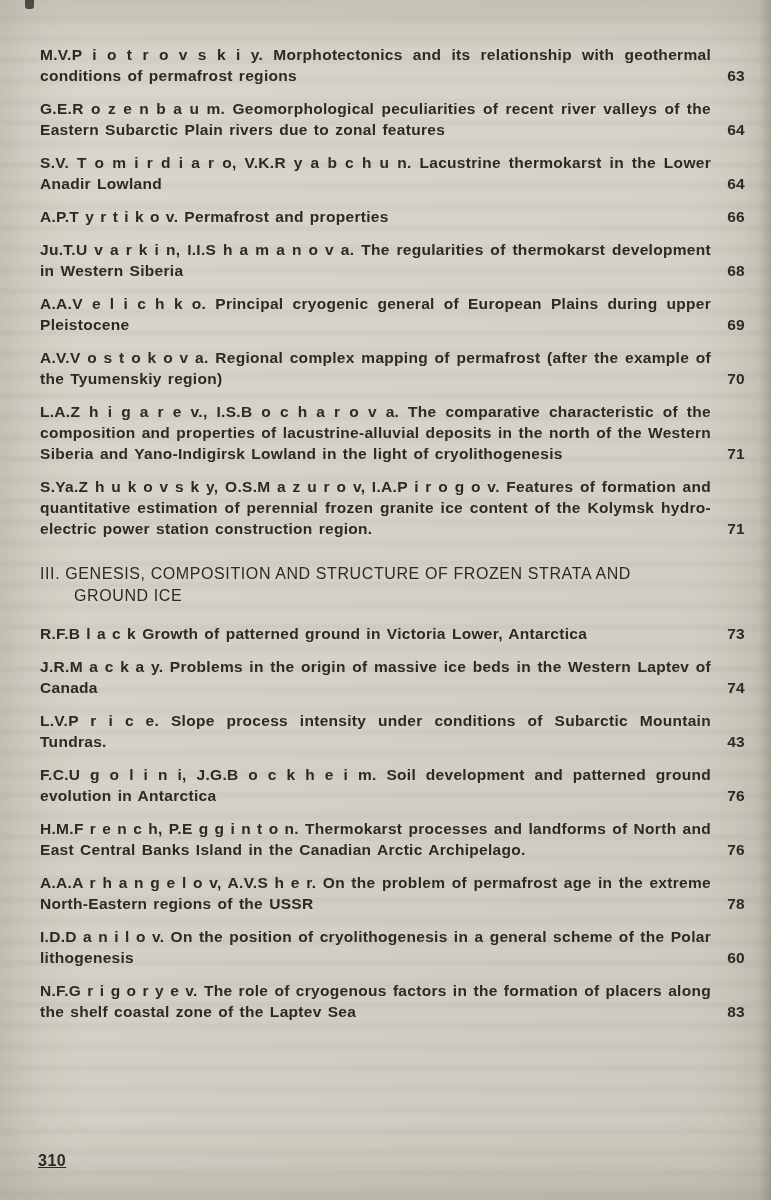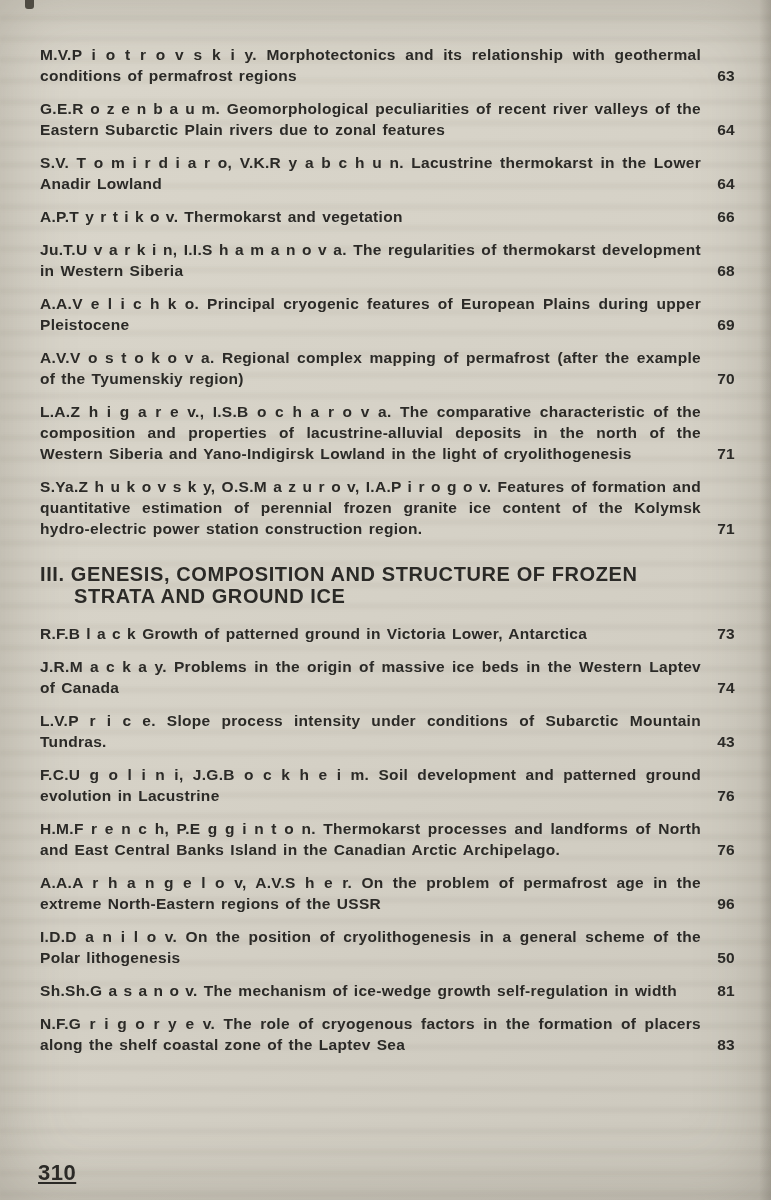--- a/index.html
+++ b/index.html
@@ -45,21 +45,21 @@
     right: 0;
     width: 12px;
     height: 100%;
     background: linear-gradient(90deg, rgba(0,0,0,0), rgba(70,65,55,0.20));
     pointer-events: none;
   }
   .content {
     position: absolute;
     top: 44px;
     left: 40px;
-    right: 36px;
+    right: 26px;
   }
   .entry {
     display: flex;
     gap: 10px;
     margin-bottom: 12px;
     font-size: 15.5px;
     line-height: 21px;
     font-weight: 700;
     letter-spacing: 0.3px;
     word-spacing: 1.5px;
@@ -68,34 +68,34 @@
     flex: 1;
     text-align: justify;
   }
   .entry .p {
     align-self: flex-end;
     min-width: 24px;
     text-align: right;
     white-space: nowrap;
   }
   .heading {
-    font-size: 20px;
+    font-size: 16px;
     line-height: 22px;
-    font-weight: 700;
+    font-weight: 400;
     letter-spacing: 0.6px;
     margin: 24px 0 16px 0;
     max-width: 610px;
     padding-left: 34px;
     text-indent: -34px;
   }
   .page-number {
     position: absolute;
     left: 38px;
-    bottom: 14px;
-    font-size: 22px;
+    bottom: 30px;
+    font-size: 16px;
     font-weight: 700;
     letter-spacing: 0.5px;
     text-decoration: underline;
   }
 </style>
 </head>
 <body>
 
 <div class="page">
   <div class="bleed"></div>
@@ -113,31 +113,31 @@
       <span class="t">G.E.R o z e n b a u m. Geomorphological peculiarities of recent river valleys of the Eastern Subarctic Plain rivers due to zonal features</span>
       <span class="p">64</span>
     </div>
 
     <div class="entry">
       <span class="t">S.V. T o m i r d i a r o, V.K.R y a b c h u n. Lacustrine thermokarst in the Lower Anadir Lowland</span>
       <span class="p">64</span>
     </div>
 
     <div class="entry">
-      <span class="t">A.P.T y r t i k o v. Thermokarst and vegetation</span>
+      <span class="t">A.P.T y r t i k o v. Permafrost and properties</span>
       <span class="p">66</span>
     </div>
 
     <div class="entry">
       <span class="t">Ju.T.U v a r k i n, I.I.S h a m a n o v a. The regularities of thermokarst development in Western Siberia</span>
       <span class="p">68</span>
     </div>
 
     <div class="entry">
-      <span class="t">A.A.V e l i c h k o. Principal cryogenic features of European Plains during upper Pleistocene</span>
+      <span class="t">A.A.V e l i c h k o. Principal cryogenic general of European Plains during upper Pleistocene</span>
       <span class="p">69</span>
     </div>
 
     <div class="entry">
       <span class="t">A.V.V o s t o k o v a. Regional complex mapping of permafrost (after the example of the Tyumenskiy region)</span>
       <span class="p">70</span>
     </div>
 
     <div class="entry">
       <span class="t">L.A.Z h i g a r e v., I.S.B o c h a r o v a. The comparative characteristic of the composition and properties of lacustrine-alluvial deposits in the north of the Western Siberia and Yano-Indigirsk Lowland in the light of cryolithogenesis</span>
@@ -160,43 +160,39 @@
       <span class="t">J.R.M a c k a y. Problems in the origin of massive ice beds in the Western Laptev of Canada</span>
       <span class="p">74</span>
     </div>
 
     <div class="entry">
       <span class="t">L.V.P r i c e. Slope process intensity under conditions of Subarctic Mountain Tundras.</span>
       <span class="p">43</span>
     </div>
 
     <div class="entry">
-      <span class="t">F.C.U g o l i n i, J.G.B o c k h e i m. Soil development and patterned ground evolution in Lacustrine</span>
+      <span class="t">F.C.U g o l i n i, J.G.B o c k h e i m. Soil development and patterned ground evolution in Antarctica</span>
       <span class="p">76</span>
     </div>
 
     <div class="entry">
       <span class="t">H.M.F r e n c h, P.E g g i n t o n. Thermokarst processes and landforms of North and East Central Banks Island in the Canadian Arctic Archipelago.</span>
       <span class="p">76</span>
     </div>
 
     <div class="entry">
       <span class="t">A.A.A r h a n g e l o v, A.V.S h e r. On the problem of permafrost age in the extreme North-Eastern regions of the USSR</span>
-      <span class="p">96</span>
+      <span class="p">78</span>
     </div>
 
     <div class="entry">
       <span class="t">I.D.D a n i l o v. On the position of cryolithogenesis in a general scheme of the Polar lithogenesis</span>
-      <span class="p">50</span>
-    </div>
-
-    <div class="entry">
-      <span class="t">Sh.Sh.G a s a n o v. The mechanism of ice-wedge growth self-regulation in width</span>
-      <span class="p">81</span>
-    </div>
+      <span class="p">60</span>
+    </div>
+
 
     <div class="entry">
       <span class="t">N.F.G r i g o r y e v. The role of cryogenous factors in the formation of placers along the shelf coastal zone of the Laptev Sea</span>
       <span class="p">83</span>
     </div>
 
   </div>
 
   <div class="page-number">310</div>
 </div>

